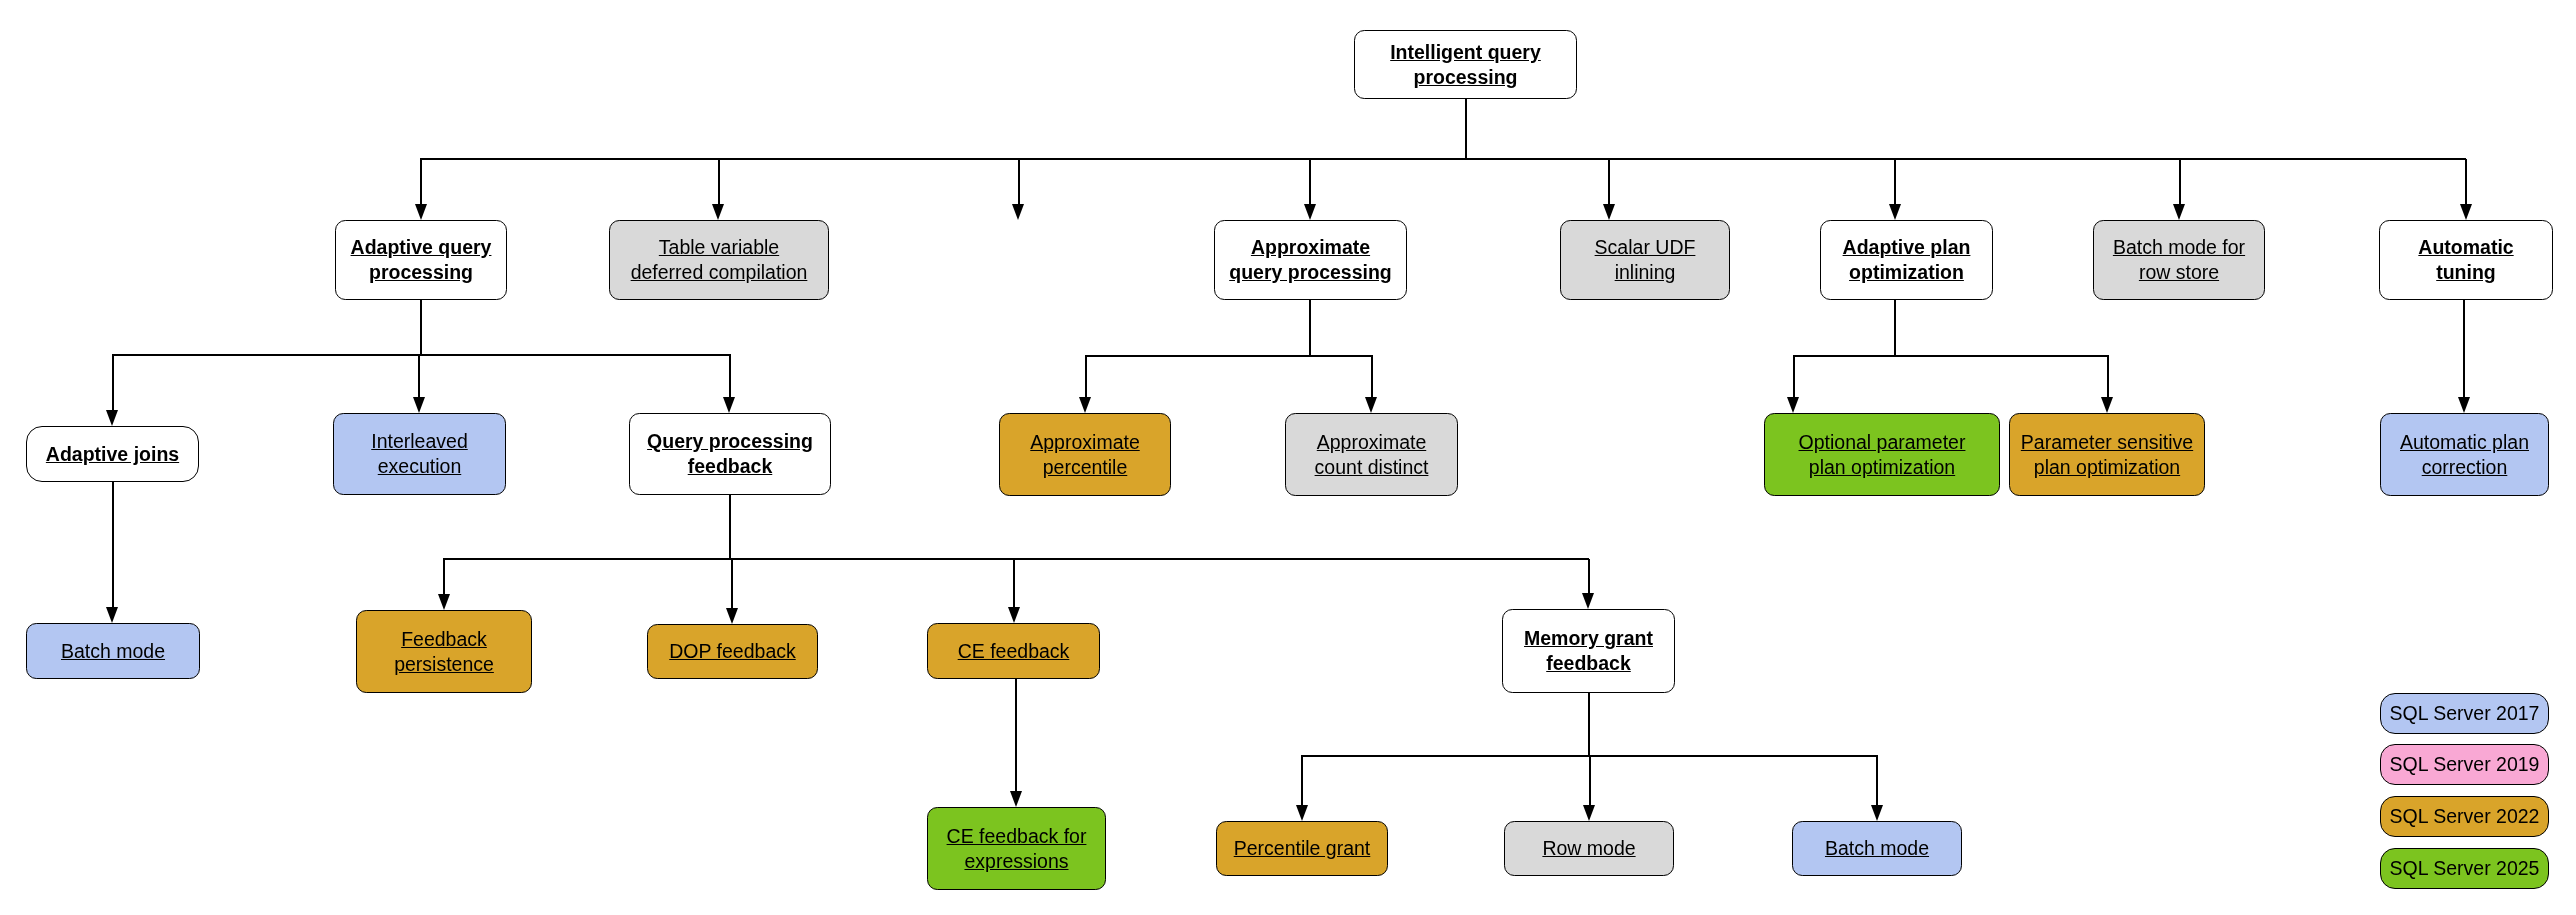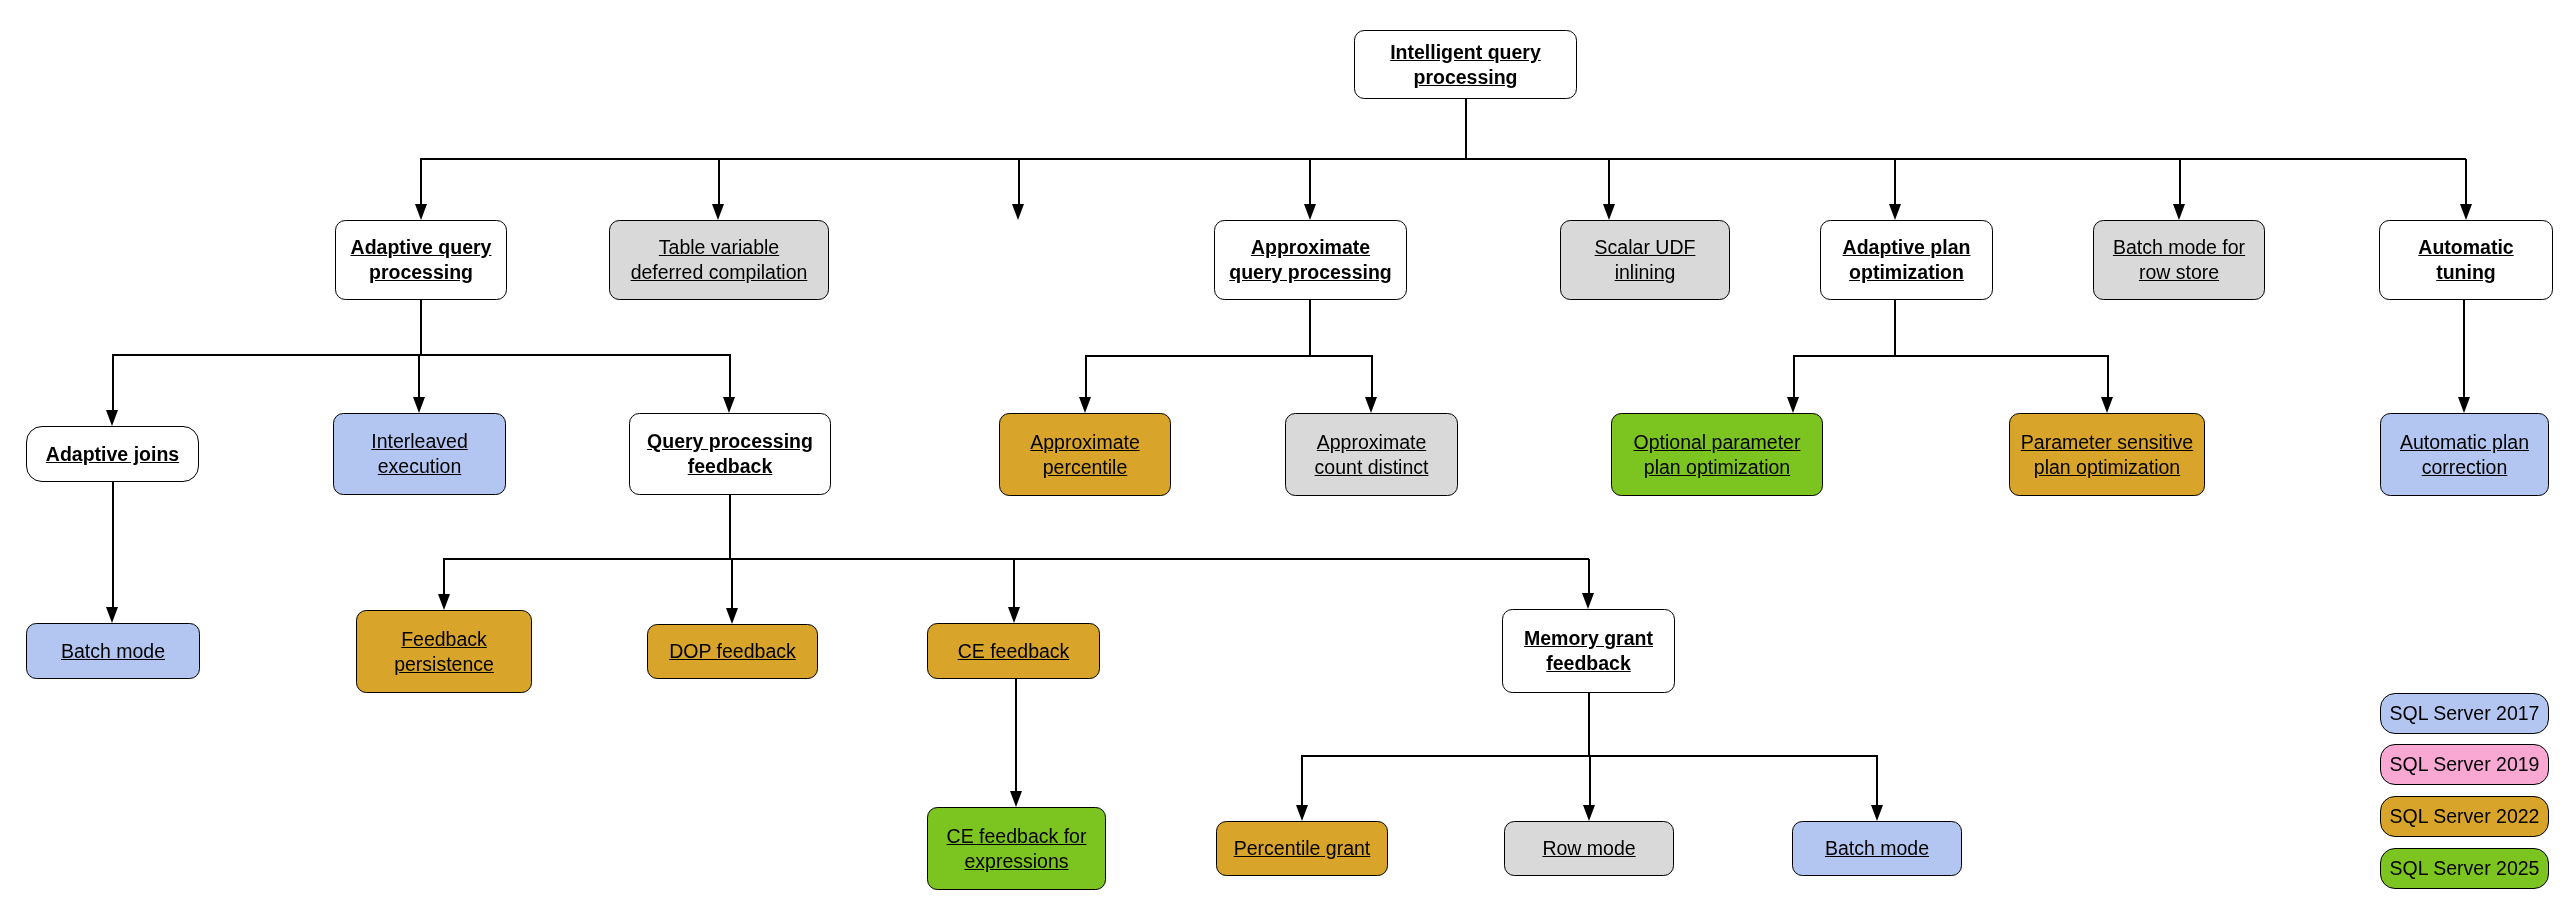--- a/index.html
+++ b/index.html
@@ -144,21 +144,21 @@
 tuning</div>
     <div class="node parent" style="left: 26px; top: 426px; width: 173px; height: 56px; background: rgb(255, 255, 255); border-radius: 16px;">Adaptive joins</div>
     <div class="node" style="left: 333px; top: 413px; width: 173px; height: 82px; background: rgb(179, 198, 242);">Interleaved
 execution</div>
     <div class="node parent" style="left: 629px; top: 413px; width: 202px; height: 82px; background: rgb(255, 255, 255);">Query processing
 feedback</div>
     <div class="node" style="left: 999px; top: 413px; width: 172px; height: 83px; background: rgb(217, 164, 42);">Approximate
 percentile</div>
     <div class="node" style="left: 1285px; top: 413px; width: 173px; height: 83px; background: rgb(217, 217, 217);">Approximate
 count distinct</div>
-    <div class="node" style="left: 1611px; top: 413px; width: 212px; height: 83px; background: rgb(124, 196, 31);">Optional parameter
+    <div class="node" style="left: 1764px; top: 413px; width: 236px; height: 83px; background: rgb(124, 196, 31);">Optional parameter
 plan optimization</div>
     <div class="node" style="left: 2009px; top: 413px; width: 196px; height: 83px; background: rgb(217, 164, 42);">Parameter sensitive
 plan optimization</div>
     <div class="node" style="left: 2380px; top: 413px; width: 169px; height: 83px; background: rgb(179, 198, 242); text-align: center;">Automatic plan
 correction</div>
     <div class="node" style="left: 26px; top: 623px; width: 174px; height: 56px; background: rgb(179, 198, 242);">Batch mode</div>
     <div class="node" style="left: 356px; top: 610px; width: 176px; height: 83px; background: rgb(217, 164, 42);">Feedback
 persistence</div>
     <div class="node" style="left: 647px; top: 624px; width: 171px; height: 55px; background: rgb(217, 164, 42);">DOP feedback</div>
     <div class="node" style="left: 927px; top: 623px; width: 173px; height: 56px; background: rgb(217, 164, 42);">CE feedback</div>

